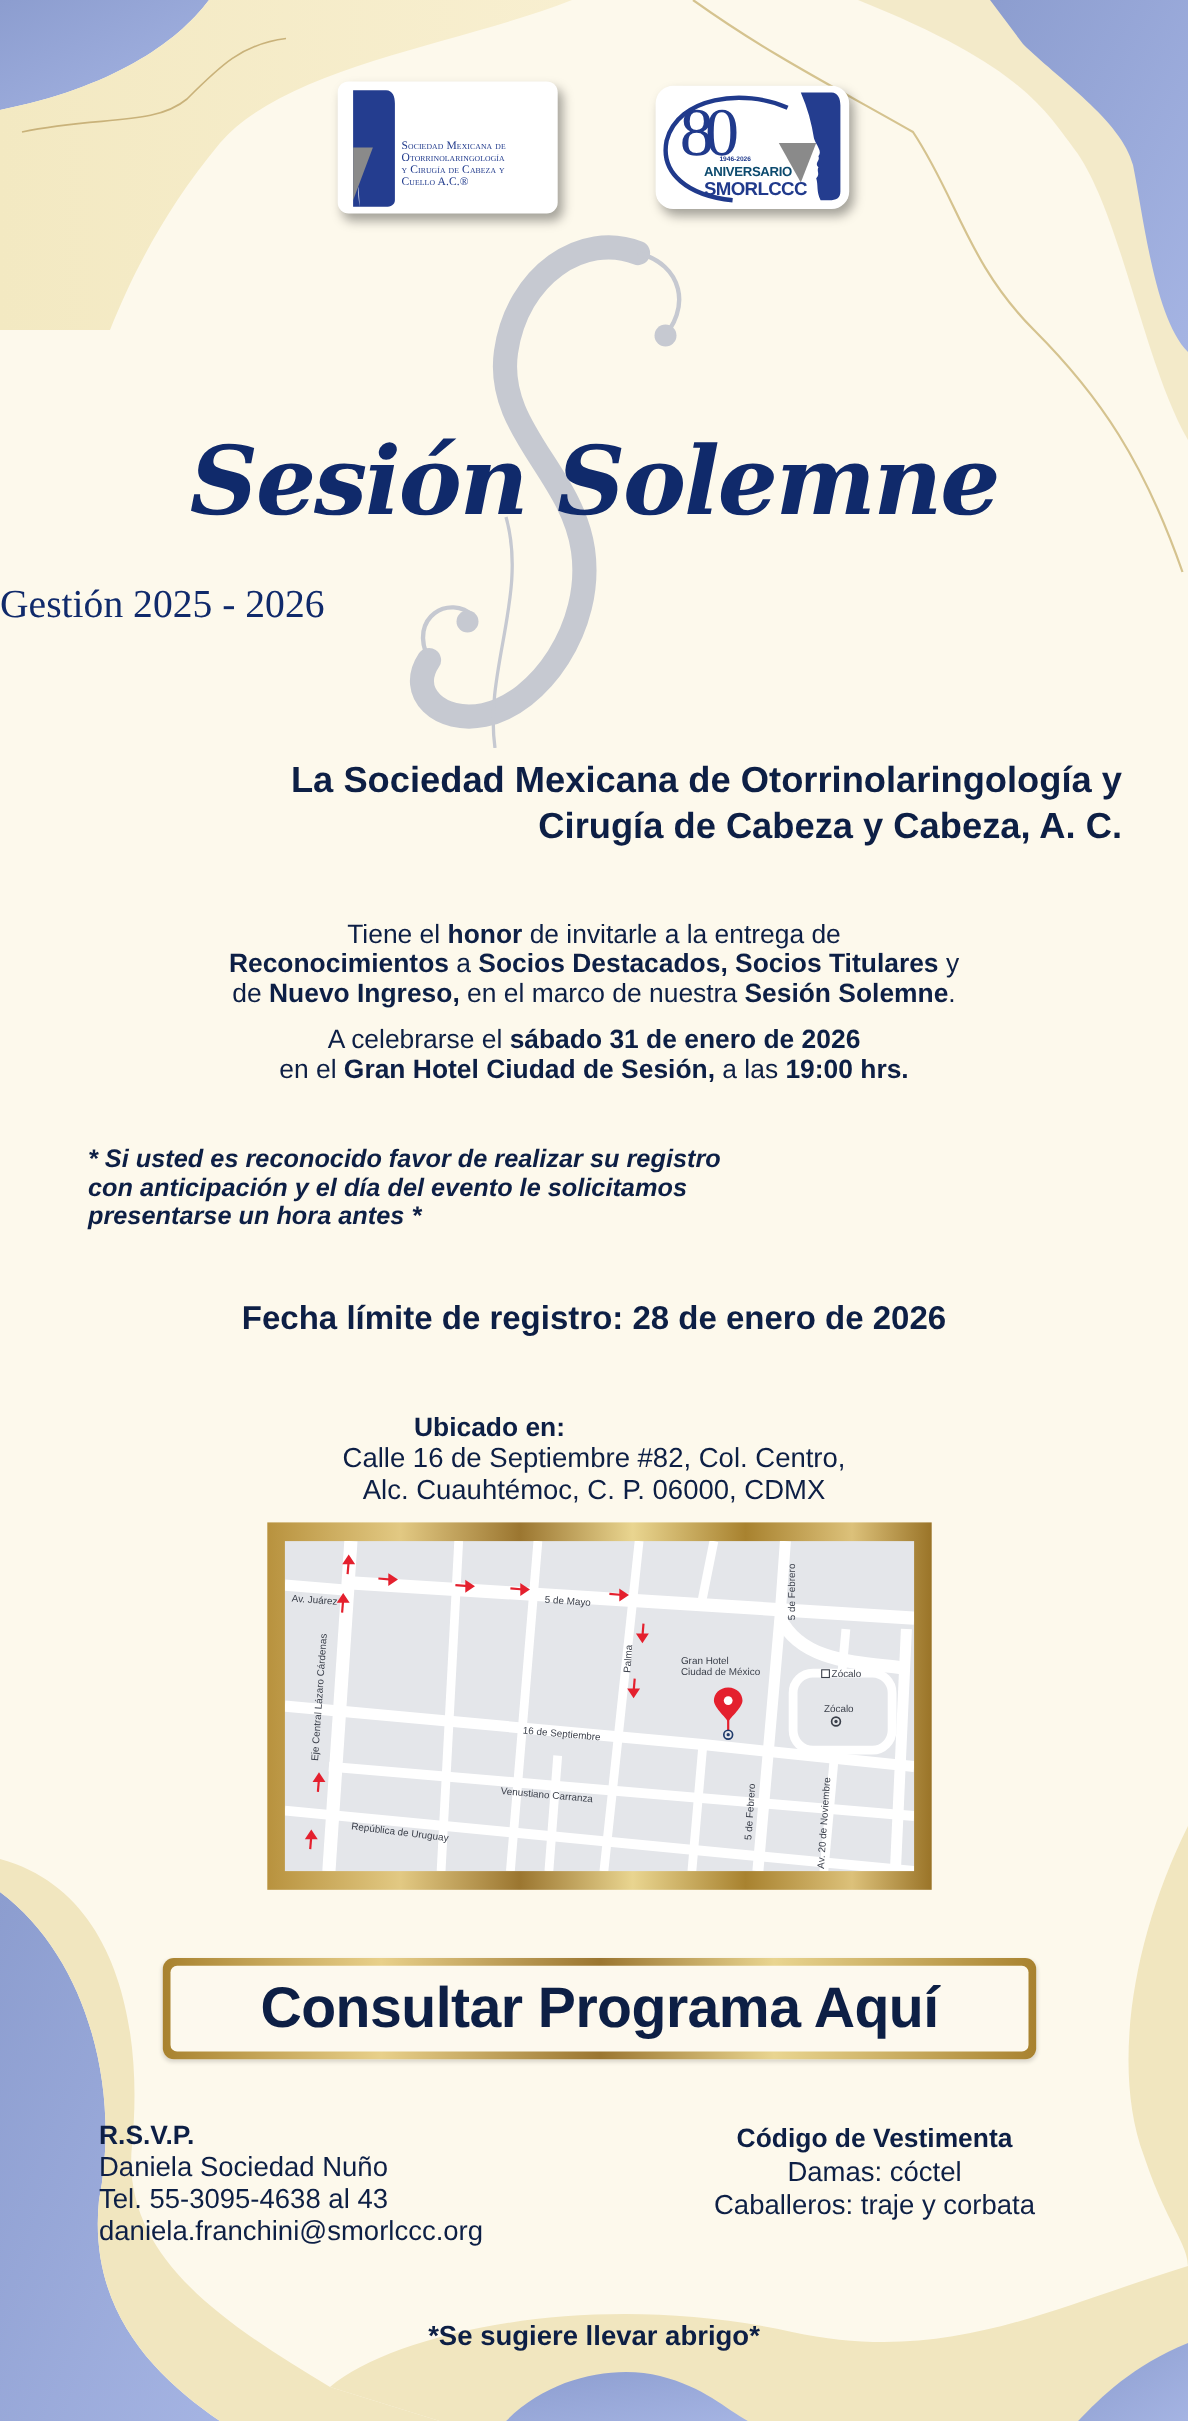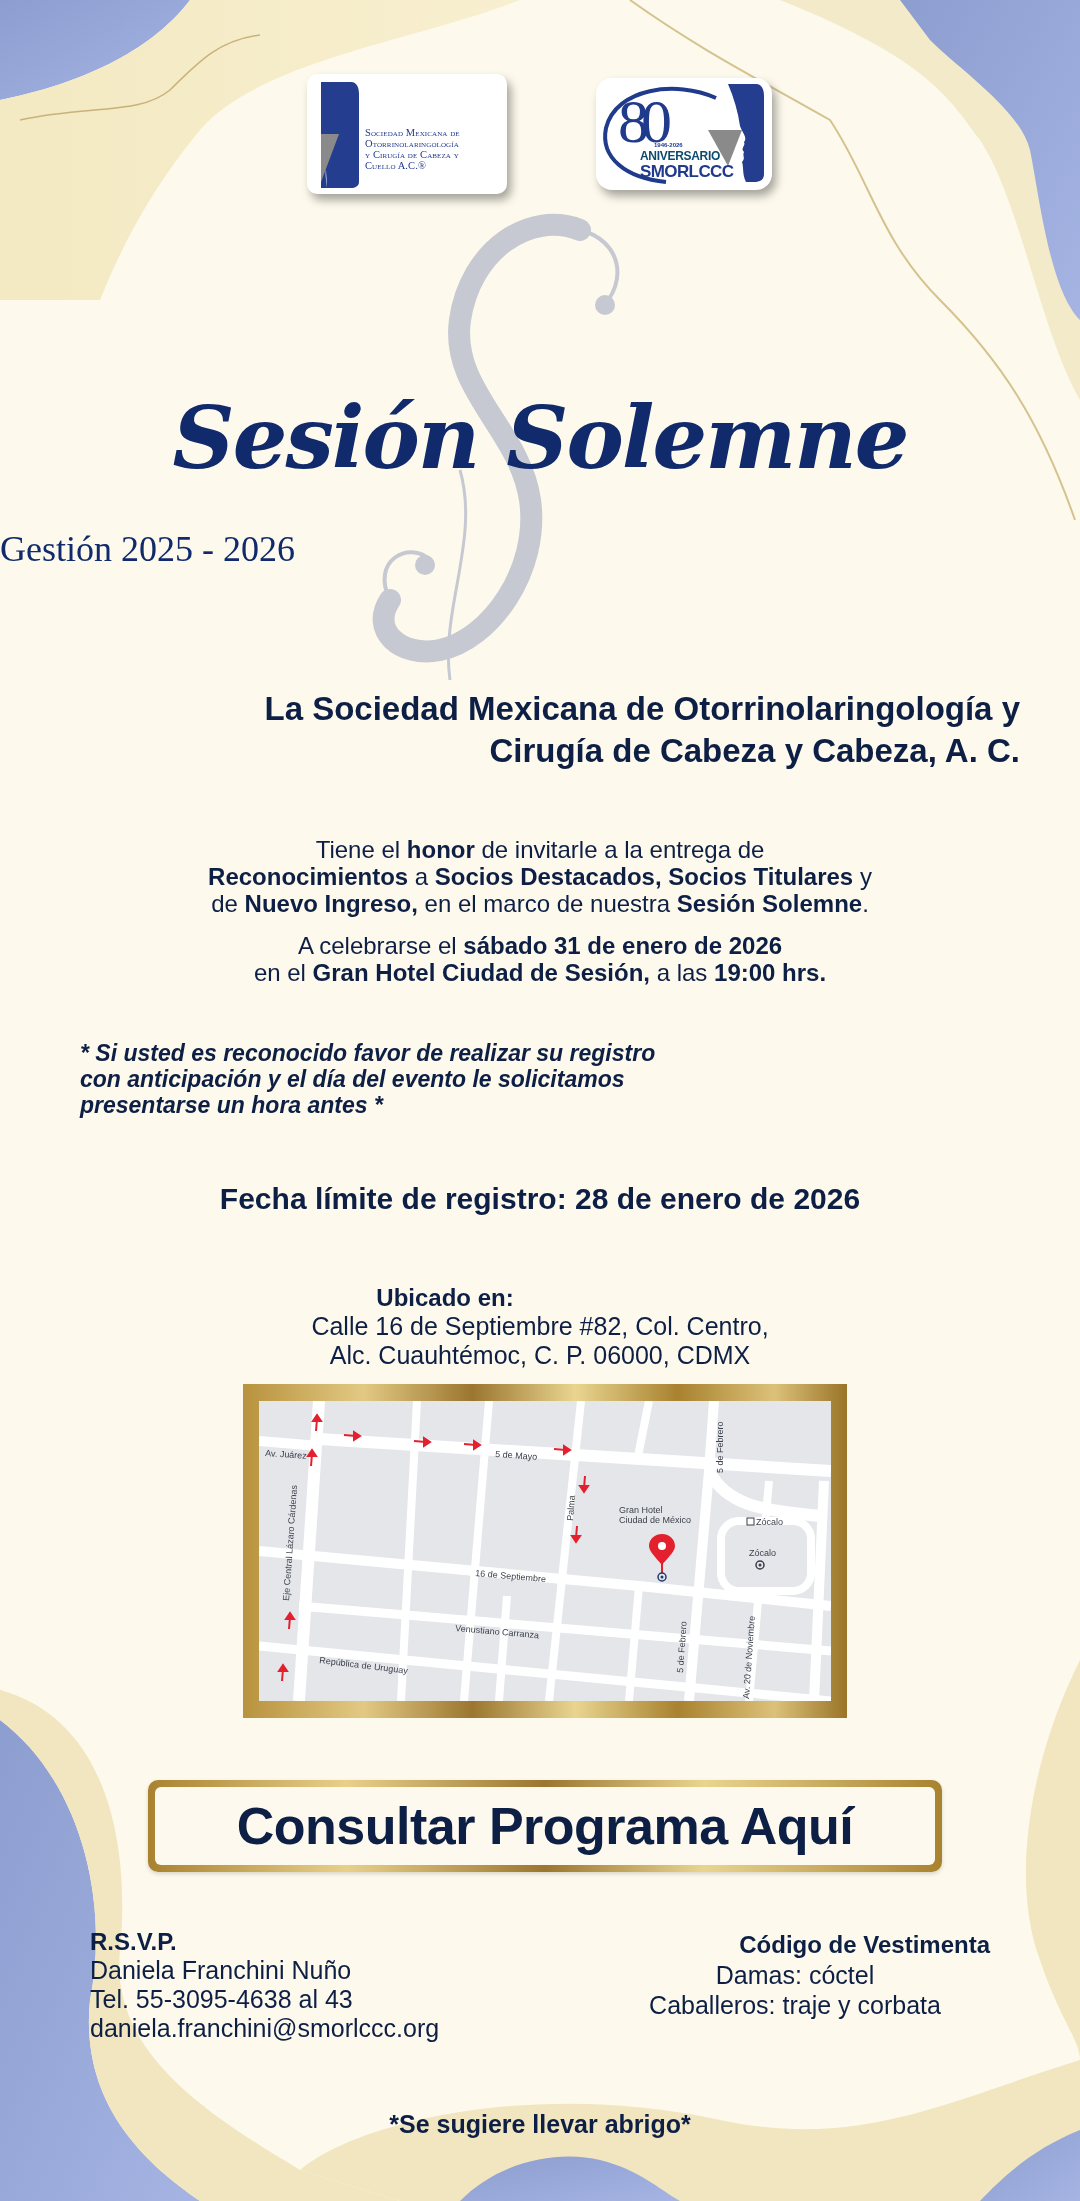--- a/index.html
+++ b/index.html
@@ -65,21 +65,21 @@
     background: linear-gradient(90deg, #a8822f, #e8d08a 25%, #9b7630 50%, #e9d590 70%, #a8822f 100%);
     padding: 7px; box-shadow: 0 2px 4px rgba(0,0,0,0.15); cursor: pointer; text-align: center; }
   .btn-inner { width: 100%; height: 100%; background: #fdf9ee; border-radius: 6px; display: flex;
     align-items: center; justify-content: center; font-weight: bold; font-size: 52px; color: #0d1f45;
     letter-spacing: -0.5px; }
 
   .rsvp { position: absolute; left: 90px; width: 460px; top: 1928px; text-align: left; color: #0d1f45; }
   .rsvp .h { font-weight: bold; font-size: 24px; line-height: 28px; }
   .rsvp .l { font-size: 25px; line-height: 29px; }
   .dress { position: absolute; left: 600px; width: 390px; top: 1930px; text-align: center; color: #0d1f45; }
-  .dress .h { font-weight: bold; font-size: 24px; line-height: 30px; text-align: right; }
+  .dress .h { font-weight: bold; font-size: 24px; line-height: 30px; }
   .dress .l { font-size: 25px; line-height: 30px; }
   .coat { position: absolute; left: 0; width: 1080px; top: 2110px; text-align: center; font-weight: bold;
     font-size: 25px; color: #0d1f45; }
 </style>
 </head>
 <body>
 
 <svg class="bg" viewBox="0 0 1080 2201" width="1080" height="2201">
   <defs>
     <linearGradient id="blueg" x1="0" y1="0" x2="1" y2="1">
@@ -257,21 +257,21 @@
       </svg>
     </div>
   </div>
 
   <div class="btn">
     <div class="btn-inner">Consultar Programa Aquí</div>
   </div>
 
   <div class="rsvp">
     <div class="h">R.S.V.P.</div>
-    <div class="l">Daniela Franchini Nuño</div>
+    <div class="l">Daniela Sociedad Nuño</div>
     <div class="l">Tel. 55-3095-4638 al 43</div>
     <div class="l">daniela.franchini@smorlccc.org</div>
   </div>
 
   <div class="dress">
     <div class="h">Código de Vestimenta</div>
     <div class="l">Damas: cóctel</div>
     <div class="l">Caballeros: traje y corbata</div>
   </div>
 

